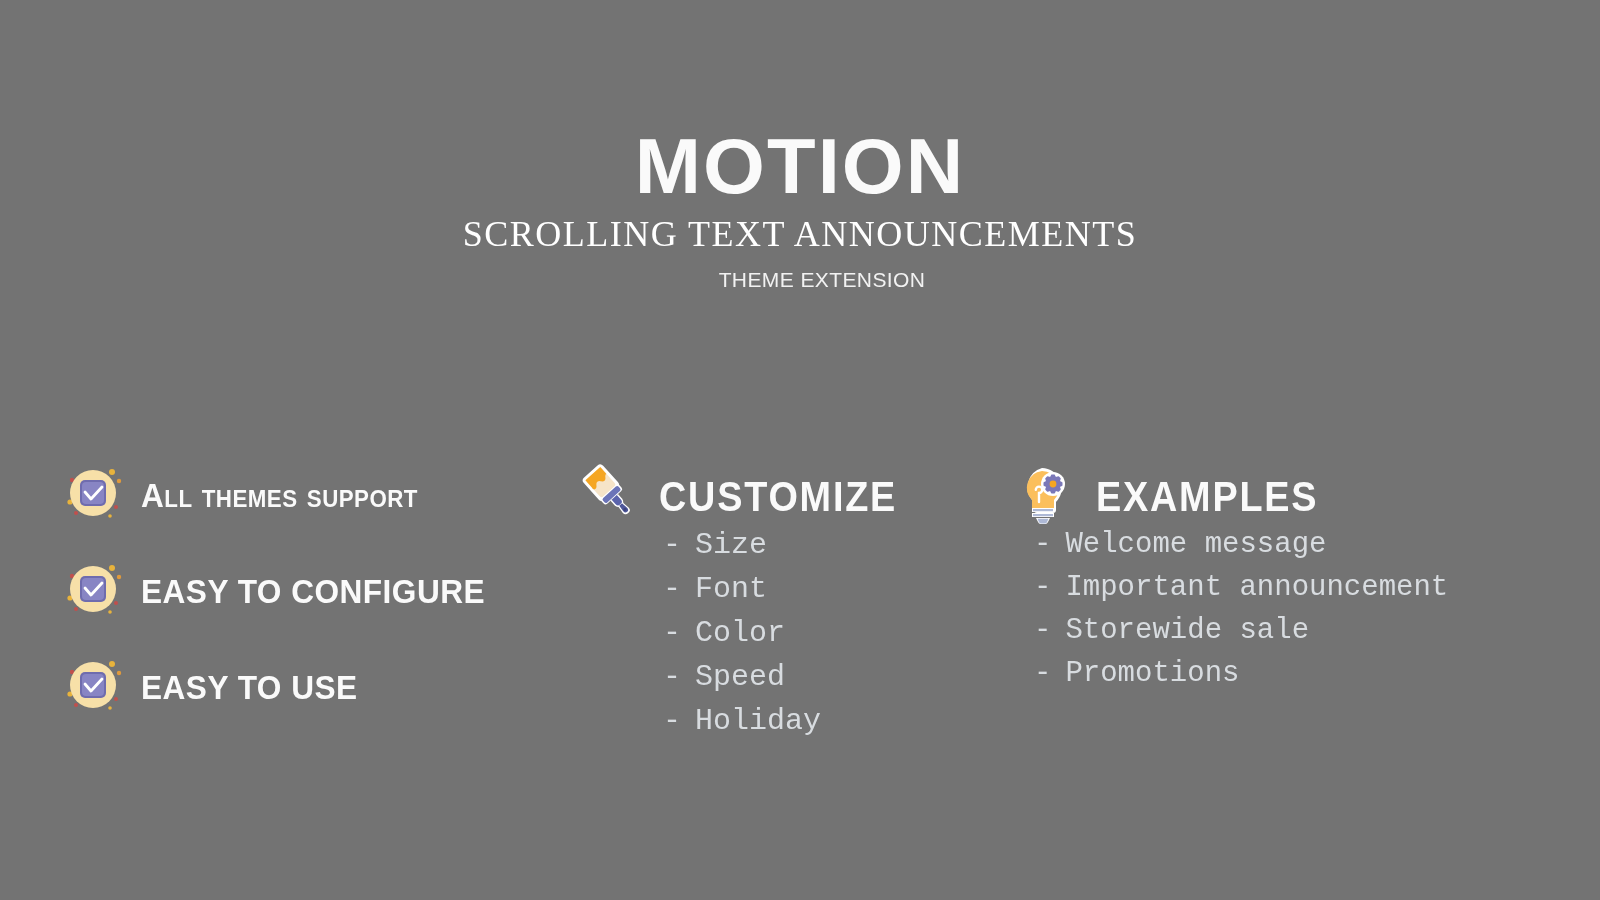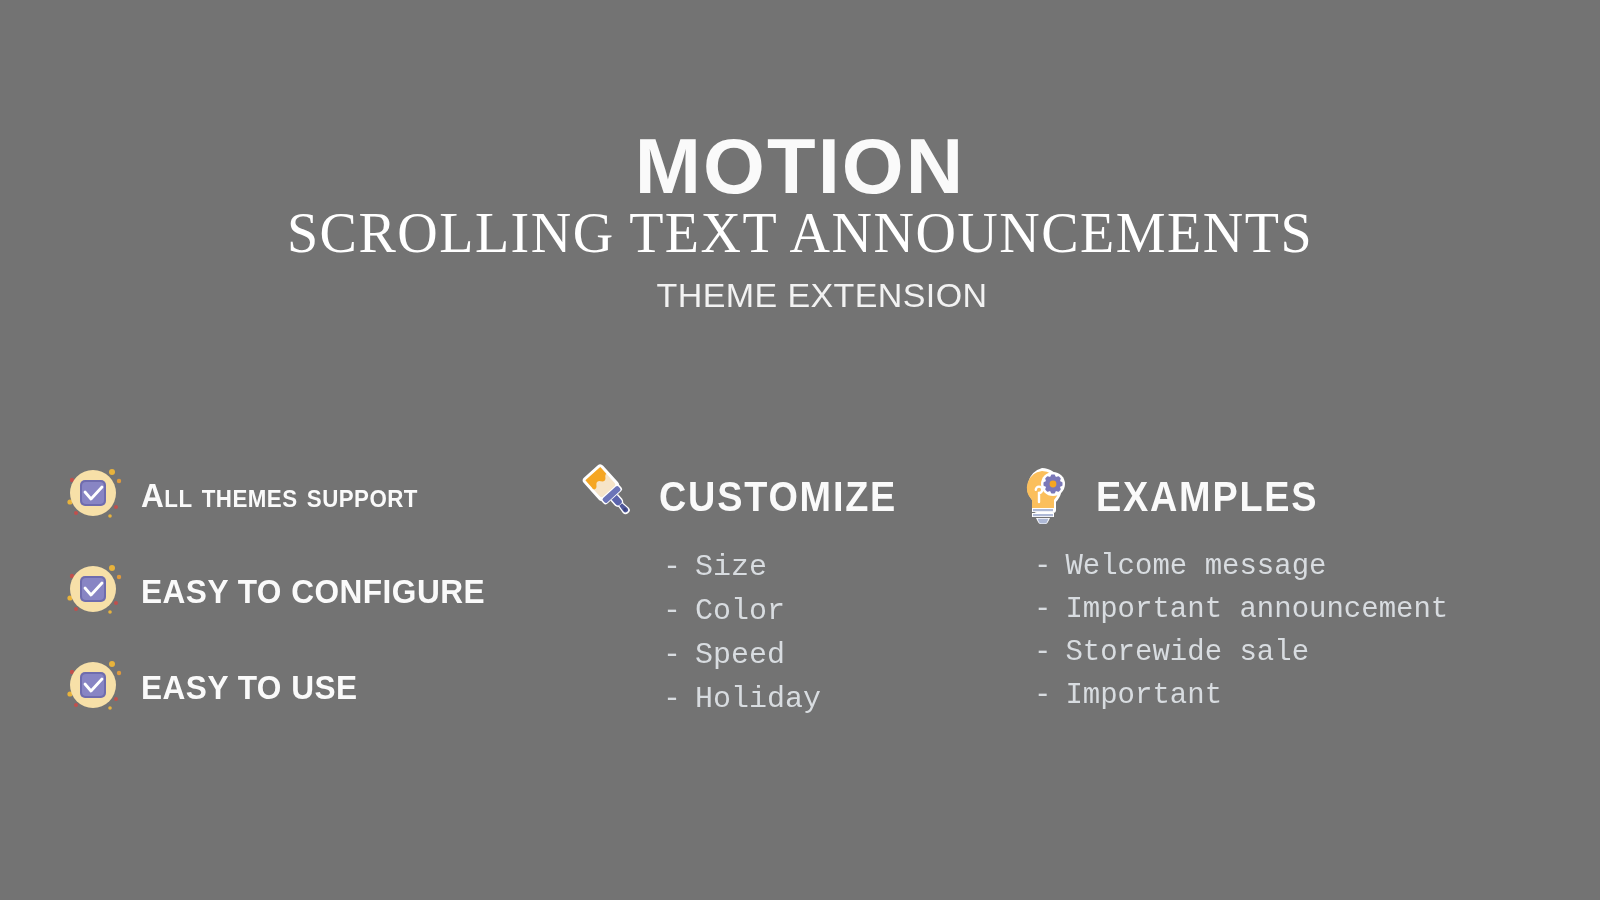--- a/index.html
+++ b/index.html
@@ -25,34 +25,34 @@
     font-family:"Liberation Sans", sans-serif;
     font-weight:700;
     font-size:78px;
     letter-spacing:2px;
     color:#FAFAFA;
     line-height:1;
     transform:scaleX(1.02);
   }
 
   .title-sub {
-    margin-top:0;
+    margin-top:11px;
     font-family:"Liberation Serif", serif;
     font-weight:400;
-    font-size:56px;
+    font-size:36px;
     letter-spacing:1.5px;
     color:#FFFFFF;
     line-height:1;
   }
 
   .title-tag {
     margin-top:17px;
     font-family:"Liberation Sans", sans-serif;
     font-weight:400;
-    font-size:34px;
+    font-size:21px;
     letter-spacing:0.4px;
     color:#F2F2F2;
     line-height:1;
     margin-left:44px;
   }
 
   
   .columns { position:absolute; top:464px; left:0; width:1340px; height:420px; }
 
   .col { position:absolute; top:0; }
@@ -89,21 +89,21 @@
     font-weight:700;
     font-size:42px;
     letter-spacing:2px;
     color:#FAFAFA;
     transform:scaleX(0.90);
     transform-origin:left center;
     white-space:nowrap;
   }
 
   
-  .blist { margin-top:22px; list-style:none; }
+  .blist { list-style:none; }
   .blist li {
     font-family:"Liberation Mono", monospace;
     font-size:30px;
     color:#D8DCE0;
     line-height:1;
     margin-bottom:14px;
     white-space:nowrap;
   }
   .blist li .dash { margin-right:14px; }
   .blist-mid { margin-left:88px; }
@@ -204,20 +204,21 @@
               <path d="M34.2 48.5 h3.6 l0.8 7.2 a2.6 2.6 0 0 1 -2.6 2.6 a2.6 2.6 0 0 1 -2.6 -2.6 z" fill="#4E5799"></path>
               <circle cx="36" cy="55" r="1.6" fill="#3C4480"></circle>
             </g>
           </svg>
         </span>
         <span class="title">CUSTOMIZE</span>
       </div>
 
       <ul class="blist blist-mid">
         <li><span class="dash">-</span><span>Size</span></li>
+        <li><span class="dash">-</span><span>Font</span></li>
         <li><span class="dash">-</span><span>Color</span></li>
         <li><span class="dash">-</span><span>Speed</span></li>
         <li><span class="dash">-</span><span>Holiday</span></li>
       </ul>
 
     </div>
 
     <div class="col col-c">
 
       <div class="sec-head">
@@ -245,19 +246,19 @@
             <path d="M25.5 56.8 h11 l-1.4 3.2 a2.2 2.2 0 0 1 -2.2 1.4 h-3.8 a2.2 2.2 0 0 1 -2.2 -1.4 z" fill="#AEB9D6"></path>
           </svg>
         </span>
         <span class="title">EXAMPLES</span>
       </div>
 
       <ul class="blist blist-right">
         <li><span class="dash">-</span><span>Welcome message</span></li>
         <li><span class="dash">-</span><span>Important announcement</span></li>
         <li><span class="dash">-</span><span>Storewide sale</span></li>
-        <li><span class="dash">-</span><span>Important</span></li>
+        <li><span class="dash">-</span><span>Promotions</span></li>
       </ul>
 
     </div>
 
   </div>
 </div>
 
 </body></html>

